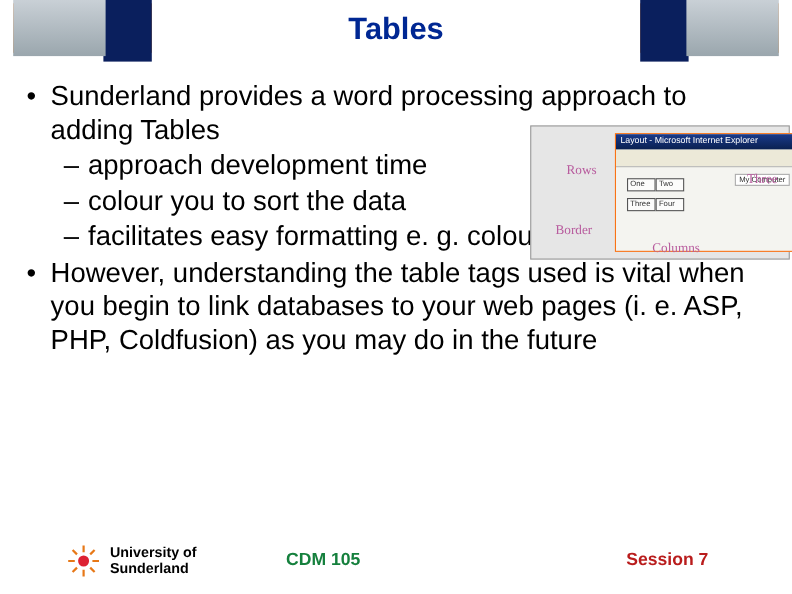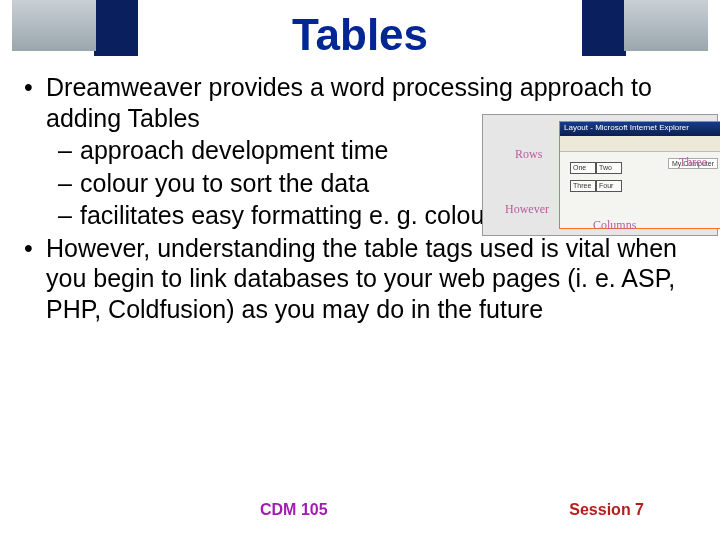--- a/index.html
+++ b/index.html
@@ -14,21 +14,21 @@
   .header-area {
     position: relative;
     height: 66px;
     width: 100%;
   }
   .title {
     position: absolute;
     left: 50%;
     transform: translateX(-50%);
     top: 10px;
-    font-size: 44px;
+    font-size: 28px;
     font-weight: bold;
     color: #002793;
   }
   .top-img-wrap {
     position: absolute;
     top: 0;
     width: 126px;
     height: 56px;
   }
   .top-img-wrap.left { left: 12px; }
@@ -159,21 +159,21 @@
     font-size: 13px;
     font-weight: bold;
     line-height: 1.15;
     color: #000;
   }
   .course-code {
     position: absolute;
     left: 260px;
     font-size: 16px;
     font-weight: bold;
-    color: #a21caf;
+    color: #15803d;
   }
   .session {
     position: absolute;
     right: 76px;
     font-size: 16px;
     font-weight: bold;
     color: #b91c1c;
   }
 </style>
 </head>
@@ -189,21 +189,21 @@
   <div class="top-img-wrap right">
     <div class="orange-frame"></div>
     <div class="navy-block"></div>
     <div class="thumb"></div>
   </div>
 </div>
 
 <div class="content">
   <div class="bullet-row">
     <div class="bullet-dot">•</div>
-    <div class="bullet-text">Dreamweaver provides a word processing approach to adding Tables</div>
+    <div class="bullet-text">Sunderland provides a word processing approach to adding Tables</div>
   </div>
   <div class="sub-row">
     <div class="sub-dash">–</div>
     <div class="sub-text">approach development time</div>
   </div>
   <div class="sub-row">
     <div class="sub-dash">–</div>
     <div class="sub-text">colour you to sort the data</div>
   </div>
   <div class="sub-row">
@@ -221,20 +221,41 @@
     <div class="sg-win-title">Layout - Microsoft Internet Explorer</div>
     <div class="sg-toolbar"></div>
     <div class="sg-grid">
       <span class="sg-cell">One</span><span class="sg-cell">Two</span><br>
       <span class="sg-cell">Three</span><span class="sg-cell">Four</span>
     </div>
     <div style="position:absolute;right:4px;top:36px;font-size:7px;color:#333;border:1px solid #aaa;padding:1px 3px;background:#fff">My Computer</div>
   </div>
   <div class="sg-label cell">Rows</div>
   <div class="sg-label rows">Three</div>
-  <div class="sg-label border">However</div>
+  <div class="sg-label border">Border</div>
   <div class="sg-label columns">Columns</div>
 </div>
 
 <div class="footer">
+  <div class="logo-wrap">
+    <div class="logo-icon">
+      <svg viewBox="0 0 32 32">
+        <circle cx="16" cy="16" r="5" fill="#d23"></circle>
+        <g stroke="#e77817" stroke-width="2">
+          <line x1="16" y1="2" x2="16" y2="8"></line>
+          <line x1="16" y1="24" x2="16" y2="30"></line>
+          <line x1="2" y1="16" x2="8" y2="16"></line>
+          <line x1="24" y1="16" x2="30" y2="16"></line>
+          <line x1="6" y1="6" x2="10" y2="10"></line>
+          <line x1="22" y1="22" x2="26" y2="26"></line>
+          <line x1="6" y1="26" x2="10" y2="22"></line>
+          <line x1="22" y1="10" x2="26" y2="6"></line>
+        </g>
+      </svg>
+    </div>
+    <div class="uni-text">
+      <span>University of</span><br>
+      <span>Sunderland</span>
+    </div>
+  </div>
   <div class="course-code">CDM 105</div>
   <div class="session">Session 7</div>
 </div>
 
 </body></html>

